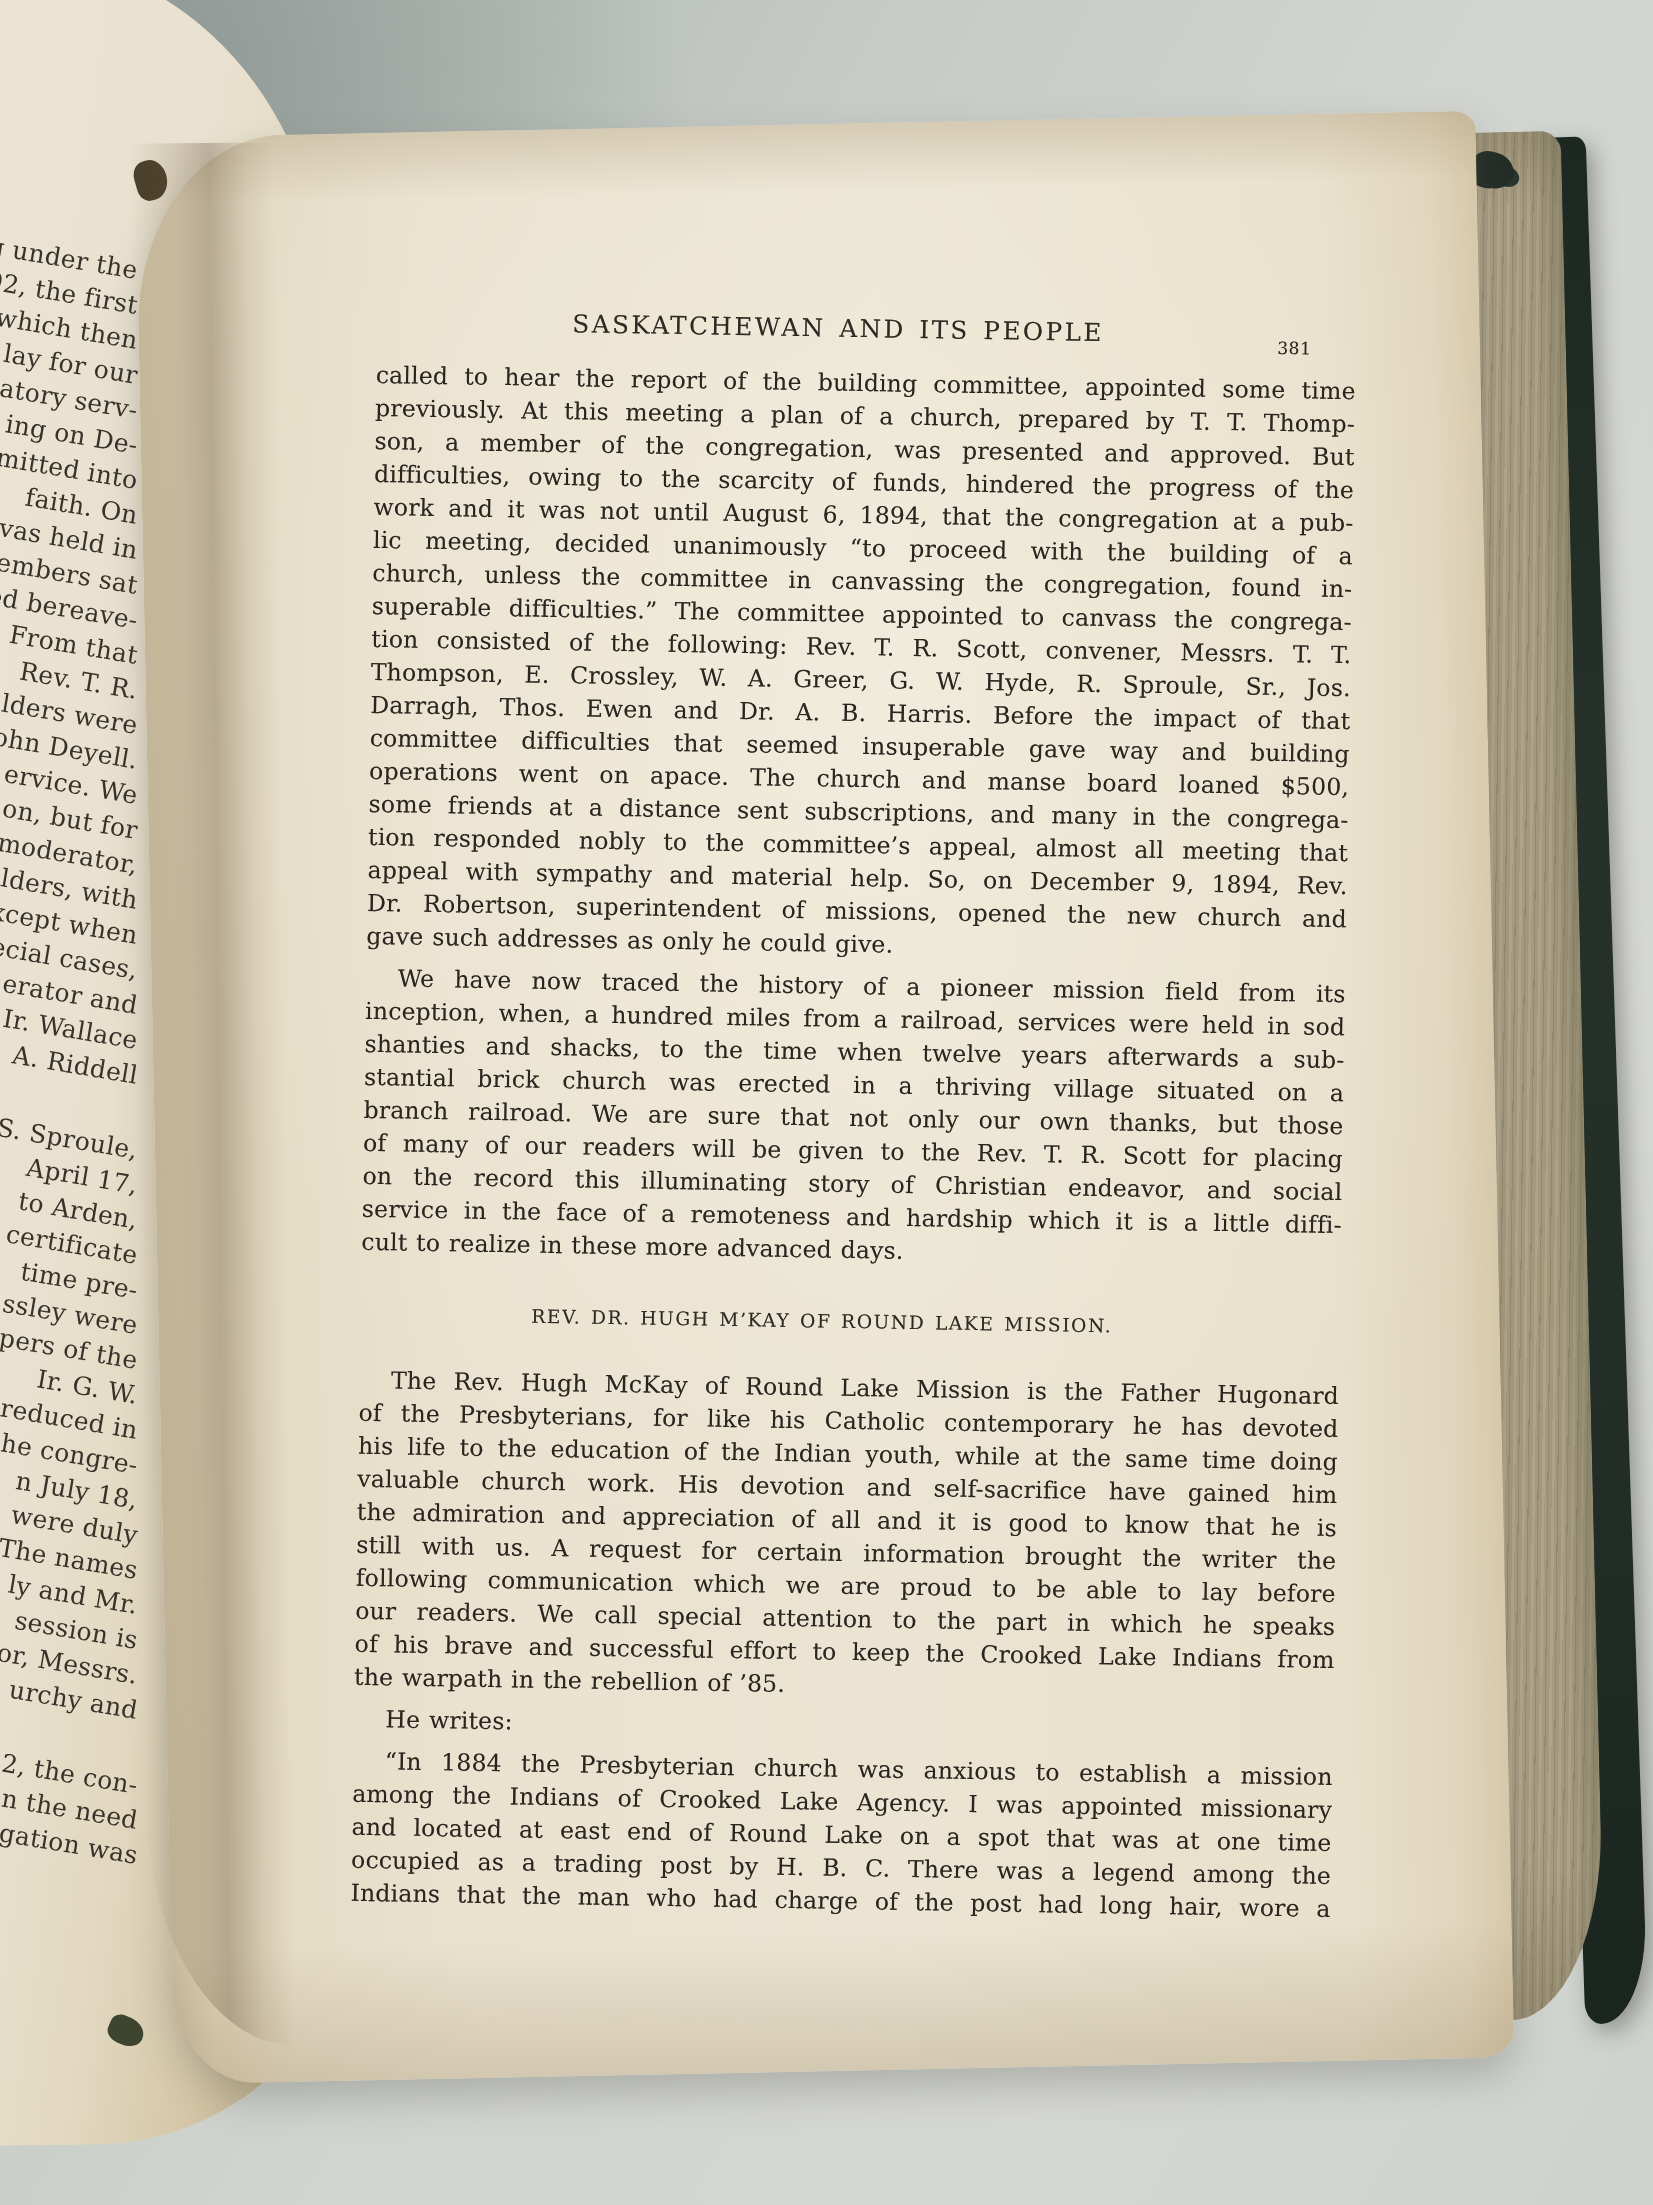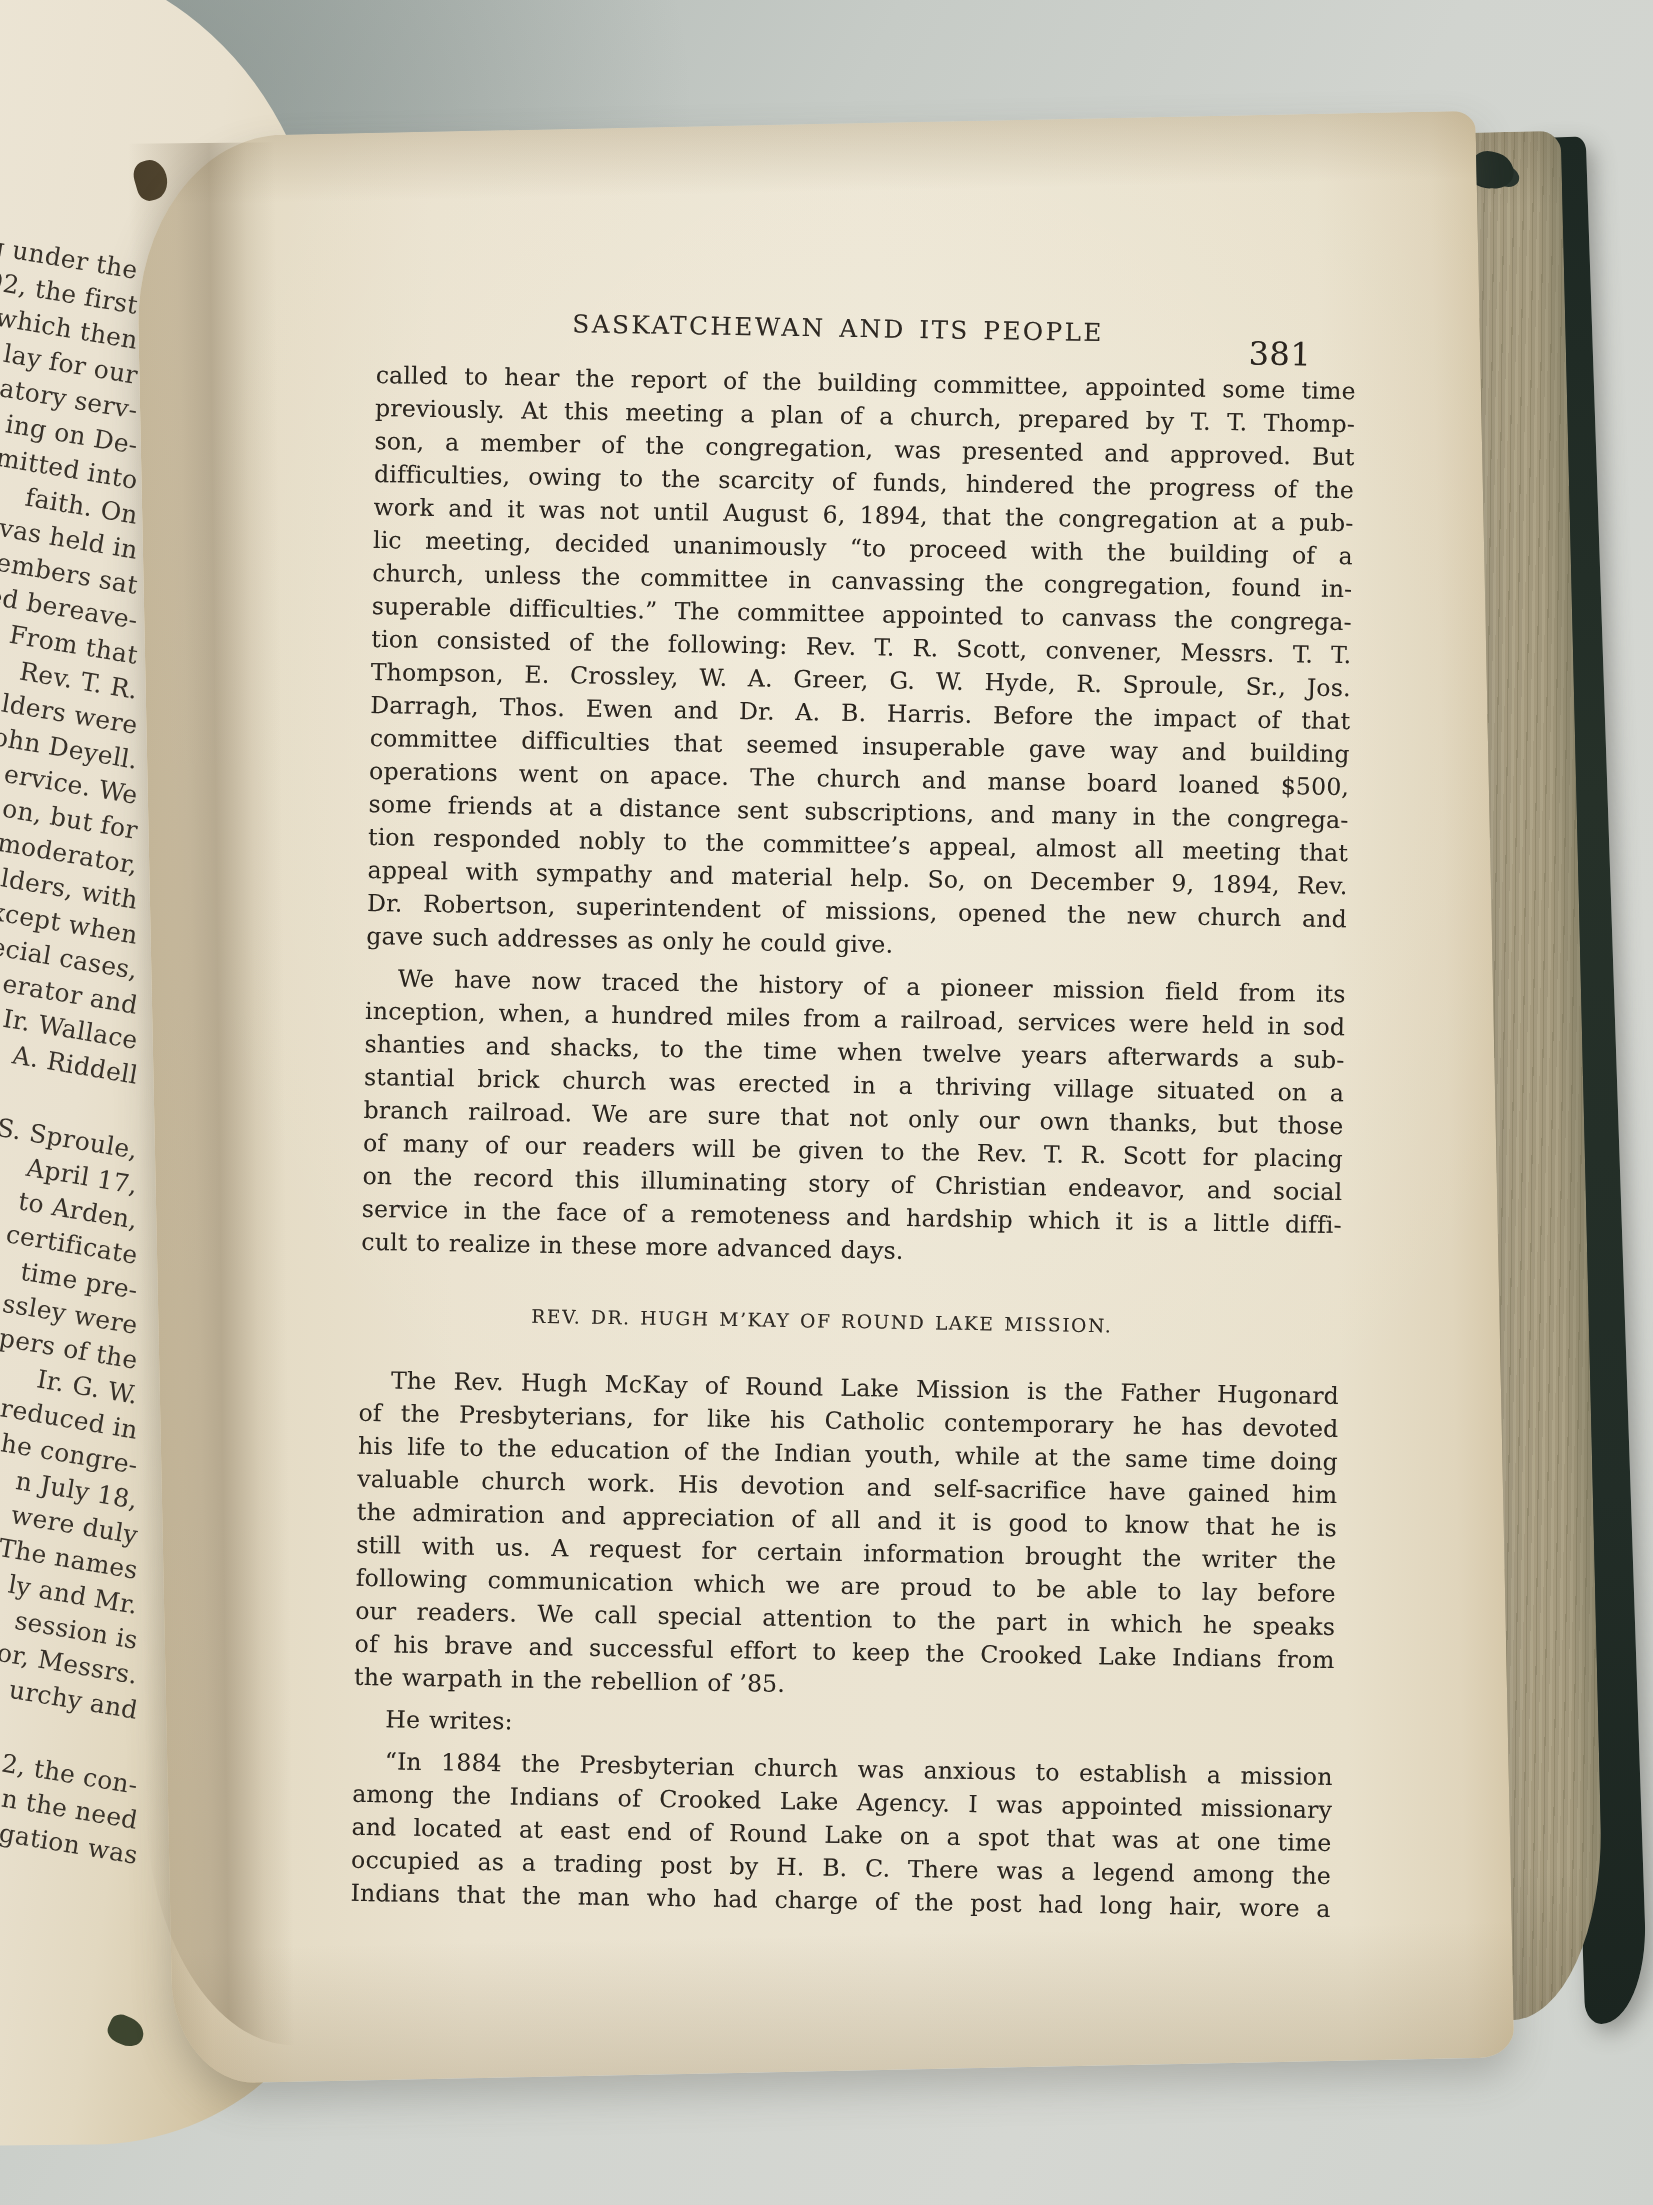--- a/index.html
+++ b/index.html
@@ -110,22 +110,22 @@
     color:var(--ink);
     text-shadow:0 0 0.5px rgba(42,37,31,.35);
   }
   .page-head{position:relative;height:42px;}
   .head-title{
     position:relative;left:-28.4px;text-align:center;
     font-size:24.6px;line-height:38px;letter-spacing:2.5px;word-spacing:3.3px;
     color:#2e2923;
   }
   .page-number{
-    position:absolute;top:18px;right:45px;
-    font-size:32px;line-height:38px;letter-spacing:0.5px;
+    position:absolute;top:12px;right:45px;
+    font-size:17px;line-height:38px;letter-spacing:0.5px;
   }
   .page-body{margin-top:15.3px;}
   .tline{
     font-size:23.5px;line-height:33px;letter-spacing:0.2px;word-spacing:1.1px;
     text-align:justify;text-align-last:justify;
   }
   .tline.last{text-align-last:left;}
   .tline.indent{text-indent:32px;}
   .para + .para{margin-top:8.8px;}
   .sec-heading{

